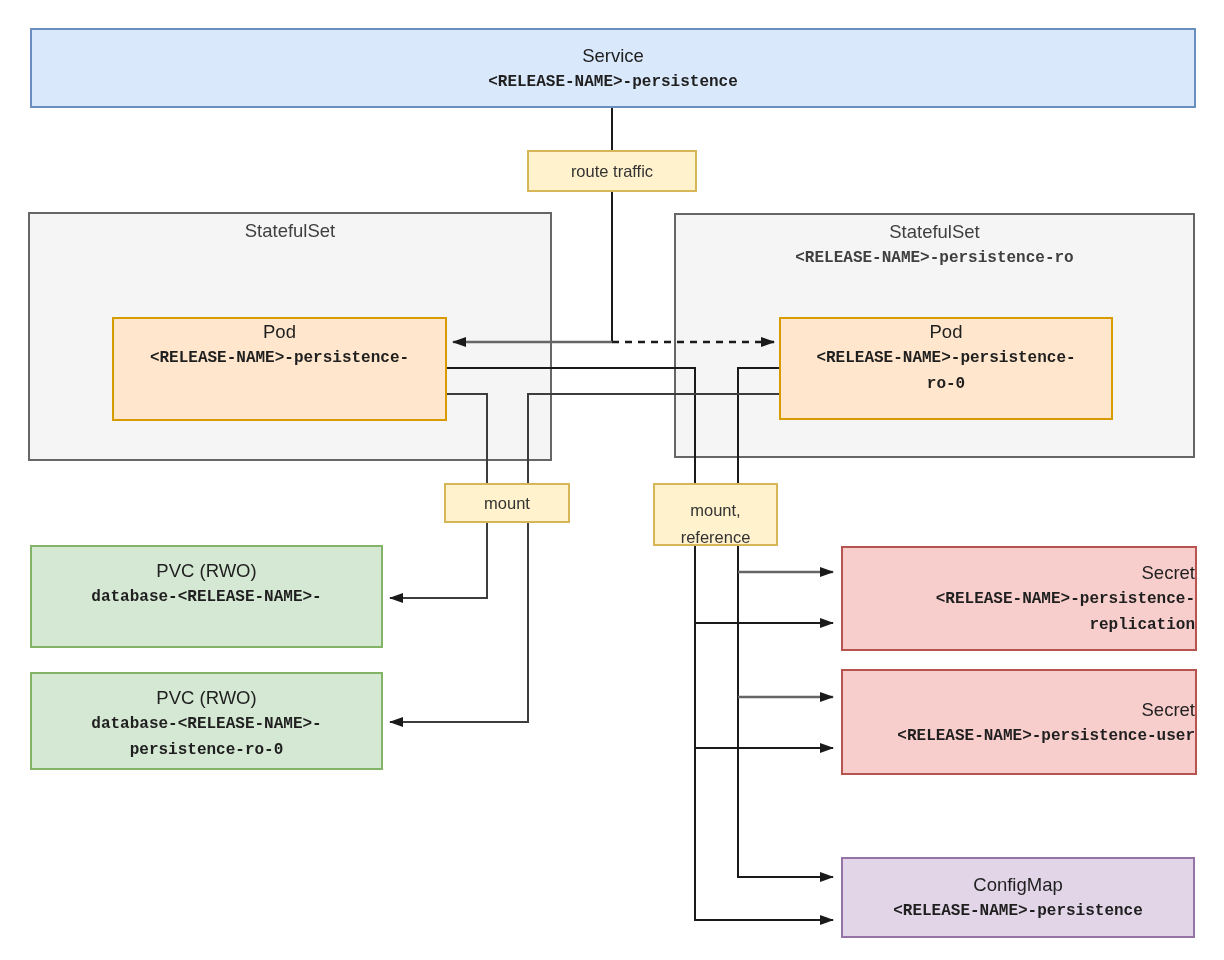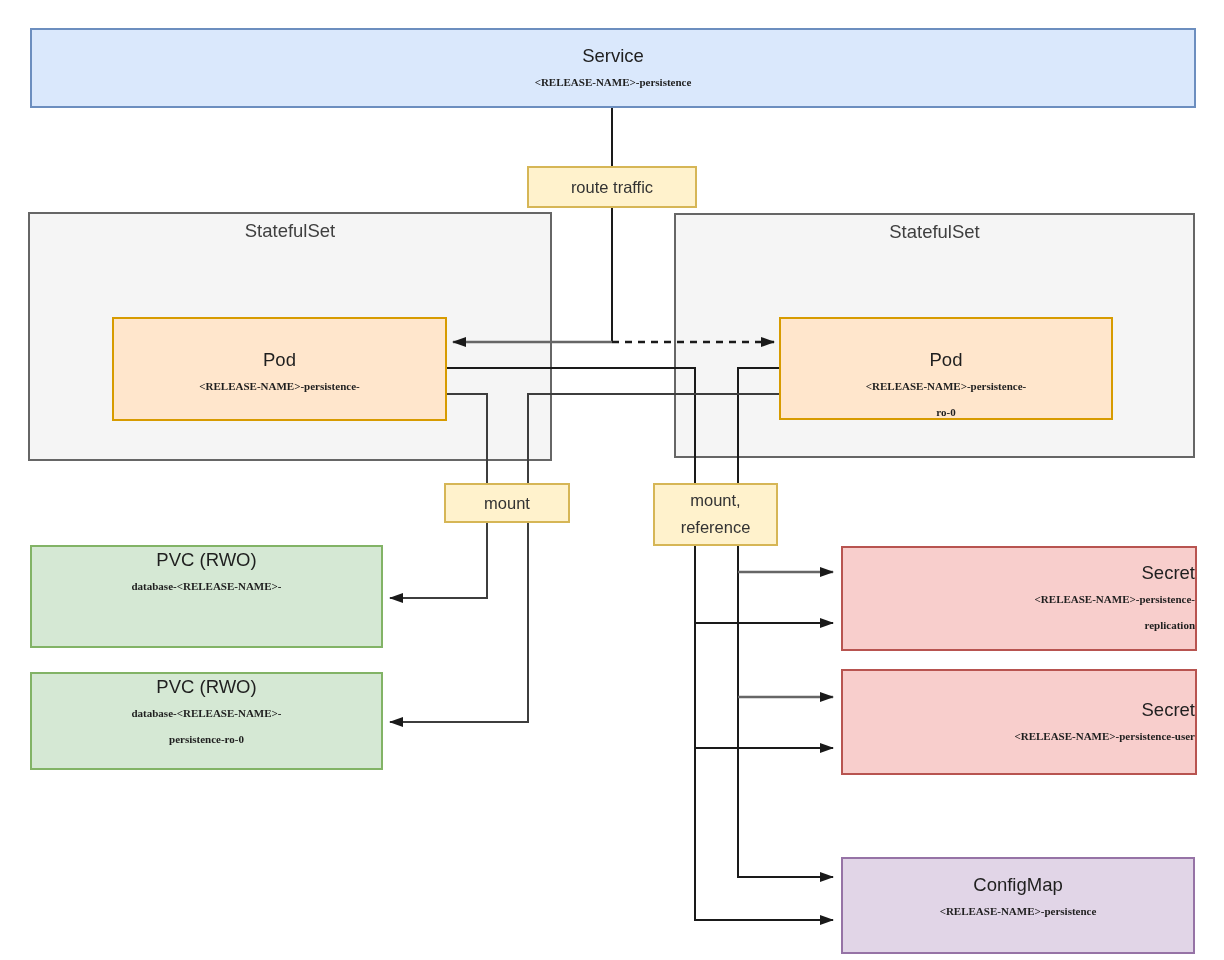--- a/index.html
+++ b/index.html
@@ -2,26 +2,26 @@
 <html style="--service_fill: #dae8fc; --service_border: #6c8ebf; --group_fill: #f5f5f5; --group_border: #666666; --pod_fill: #ffe6cc; --pod_border: #d79b00; --pvc_fill: #d5e8d4; --pvc_border: #82b366; --secret_fill: #f8cecc; --secret_border: #b85450; --configmap_fill: #e1d5e7; --configmap_border: #9673a6; --label_fill: #fff2cc; --label_border: #d6b656; --edge_color: #1a1a1a; --edge_soft: #666666;"><head>
 <meta charset="utf-8">
 <style>
   html,body{margin:0;padding:0;background:#ffffff;}
   .canvas{
     position:relative;width:1224px;height:960px;background:#ffffff;
     font-family:"Liberation Sans", sans-serif;overflow:hidden;
   }
   .node{position:absolute;box-sizing:border-box;text-align:center;}
   .node .title{display:block;font-size:18.5px;line-height:26px;color:#1f1f1f;}
-  .node .subname{display:block;font-family:Liberation Serif, serif;font-weight:bold;font-size:11px;line-height:26px;color:#1f1f1f;}
+  .node .subname{display:block;font-family:Liberation Mono, monospace;font-weight:bold;font-size:16px;line-height:26px;color:#1f1f1f;}
   .service{background:var(--service_fill);border:2px solid var(--service_border);padding-top:13px;}
   .group{background:var(--group_fill);border:2px solid var(--group_border);padding-top:4px;}
   .group .title,.group .subname{color:#3f3f3f;}
-  .pod{background:var(--pod_fill);border:2px solid var(--pod_border);padding-top:28px;}
-  .pvc{background:var(--pvc_fill);border:2px solid var(--pvc_border);padding-top:0;}
+  .pod{background:var(--pod_fill);border:2px solid var(--pod_border);padding-top:0;}
+  .pvc{background:var(--pvc_fill);border:2px solid var(--pvc_border);padding-top:11px;}
   .secret{background:var(--secret_fill);border:2px solid var(--secret_border);padding-top:12px;text-align:right;}
   .secret.oneliner{padding-top:26px;}
   .configmap{background:var(--configmap_fill);border:2px solid var(--configmap_border);padding-top:13px;}
   .edges{position:absolute;left:0;top:0;pointer-events:none;}
   .edge-label{
     position:absolute;box-sizing:border-box;background:var(--label_fill);
     border:2px solid var(--label_border);color:#333;text-align:center;
     font-size:16.5px;
   }
   .edge-label .lbl-line{display:block;line-height:27px;}
@@ -35,20 +35,21 @@
     <span class="title">Service</span>
     <span class="subname">&lt;RELEASE-NAME&gt;-persistence</span>
   </div>
 
   <div class="node group" style="left:28px;top:212px;width:524px;height:249px;">
     <span class="title">StatefulSet</span>
   </div>
 
   <div class="node group" style="left:674px;top:213px;width:521px;height:245px;">
     <span class="title">StatefulSet</span>
+    <span class="subname">&lt;RELEASE-NAME&gt;-persistence-ro</span>
   </div>
 
   <div class="node pod" style="left:112px;top:317px;width:335px;height:104px;">
     <span class="title">Pod</span>
     <span class="subname">&lt;RELEASE-NAME&gt;-persistence-</span>
   </div>
 
   <div class="node pod" style="left:779px;top:317px;width:334px;height:103px;">
     <span class="title">Pod</span>
     <span class="subname">&lt;RELEASE-NAME&gt;-persistence-</span>
@@ -70,21 +71,21 @@
     <span class="title">Secret</span>
     <span class="subname">&lt;RELEASE-NAME&gt;-persistence-</span>
     <span class="subname">replication</span>
   </div>
 
   <div class="node secret oneliner" style="left:841px;top:669px;width:356px;height:106px;">
     <span class="title">Secret</span>
     <span class="subname">&lt;RELEASE-NAME&gt;-persistence-user</span>
   </div>
 
-  <div class="node configmap" style="left:841px;top:857px;width:354px;height:97px;">
+  <div class="node configmap" style="left:841px;top:857px;width:354px;height:81px;">
     <span class="title">ConfigMap</span>
     <span class="subname">&lt;RELEASE-NAME&gt;-persistence</span>
   </div>
 
   <svg class="edges" width="1224" height="960" viewBox="0 0 1224 960">
     <defs>
       <marker id="arrow" markerUnits="userSpaceOnUse" markerWidth="16" markerHeight="12" refX="14" refY="6" orient="auto">
         <path d="M1,1 L15,6 L1,11 Z" fill="#1a1a1a"></path>
       </marker>
     </defs>
@@ -98,26 +99,26 @@
     <path d="M695,748 L833,748" stroke="#1a1a1a" stroke-width="2" fill="none" marker-end="url(#arrow)"></path>
 
     <path d="M779,368 L738,368 L738,877 L833,877" stroke="#1a1a1a" stroke-width="2" fill="none" marker-end="url(#arrow)"></path>
     <path d="M738,572 L833,572" stroke="#666666" stroke-width="2.5" fill="none" marker-end="url(#arrow)"></path>
     <path d="M738,697 L833,697" stroke="#666666" stroke-width="2.5" fill="none" marker-end="url(#arrow)"></path>
 
     <path d="M447,394 L487,394 L487,598 L390,598" stroke="#3d3d3d" stroke-width="2" fill="none" marker-end="url(#arrow)"></path>
     <path d="M779,394 L528,394 L528,722 L390,722" stroke="#3d3d3d" stroke-width="2" fill="none" marker-end="url(#arrow)"></path>
   </svg>
 
-  <div class="edge-label" style="left:527px;top:150px;width:170px;height:42px;margin-top:16px;">
+  <div class="edge-label" style="left:527px;top:150px;width:170px;height:42px;">
     <span class="lbl-line" style="line-height:38px;">route traffic</span>
   </div>
 
   <div class="edge-label" style="left:444px;top:483px;width:126px;height:40px;">
     <span class="lbl-line" style="line-height:36px;">mount</span>
   </div>
 
-  <div class="edge-label" style="left:653px;top:483px;width:125px;height:63px;padding-top:2px;">
+  <div class="edge-label" style="left:653px;top:483px;width:125px;height:63px;padding-top:12px;">
     <span class="lbl-line">mount,</span>
     <span class="lbl-line">reference</span>
   </div>
 
 </div>
 
 </body></html>

